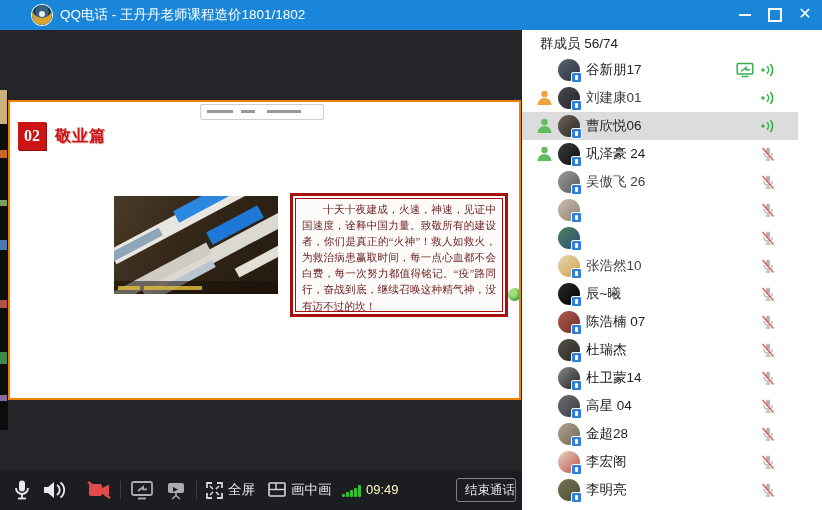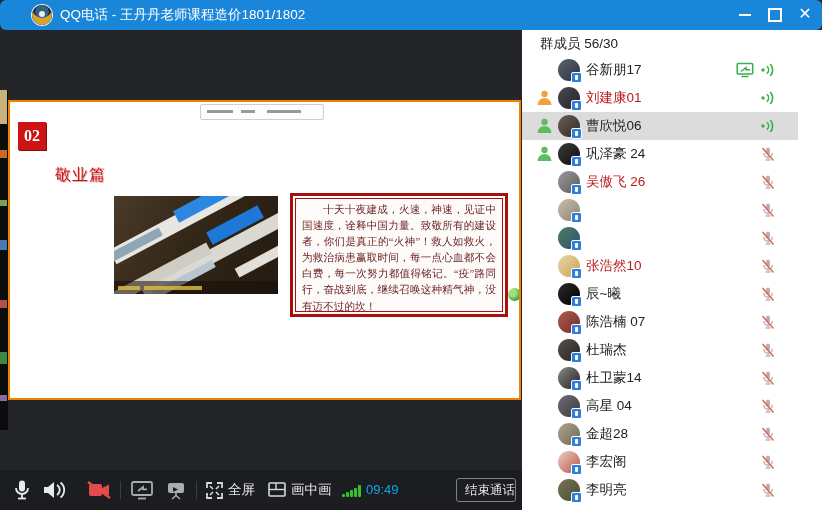--- a/index.html
+++ b/index.html
@@ -1,21 +1,21 @@
 <!DOCTYPE html>
 <html><head>
 <meta charset="utf-8">
 <style>
   html,body{margin:0;padding:0;}
   body{width:822px;height:510px;overflow:hidden;font-family:"Liberation Sans",sans-serif;
        -webkit-font-smoothing:antialiased;background:#000;}
   .window{position:relative;width:822px;height:510px;background:#242529;overflow:hidden;}
 
   
-  .titlebar{position:absolute;left:0;top:0;width:822px;height:30px;background:#1a86d9;border-radius:6px;}
+  .titlebar{position:absolute;left:0;top:0;width:822px;height:30px;background:#1a86d9;}
   .app-icon{position:absolute;left:32px;top:5px;width:20px;height:20px;border-radius:50%;
     background:radial-gradient(circle at 50% 35%, #35607e 0 40%, #0e2e4c 41% 100%);
     box-shadow:inset 0 -7px 0 #d9a22c, 0 0 0 1px #eef3f7;}
   .app-icon:after{content:"";position:absolute;left:7px;top:6px;width:6px;height:6px;border-radius:50%;
     background:#e9eef2;}
   .title-text{position:absolute;left:60px;top:0;height:30px;line-height:30px;color:#ffffff;font-size:13.5px;}
   .win-btn{position:absolute;top:0;width:30px;height:30px;color:#fff;text-align:center;line-height:28px;
     font-size:14px;cursor:pointer;}
   .btn-min{right:62px;}  .btn-max{right:32px;}  .btn-close{right:2px;font-size:16px;}
   .btn-min i{display:inline-block;width:12px;height:2px;background:#fff;vertical-align:middle;}
@@ -31,22 +31,22 @@
     box-sizing:border-box;background:#fff;}
   .slide{position:absolute;left:0;top:0;width:509px;height:280px;background:#ffffff;overflow:hidden;}
 
   .float-toolbar{position:absolute;left:190px;top:2px;width:122px;height:14px;background:#fdfdfd;
     border:1px solid #cfcfcf;border-radius:2px;}
   .float-toolbar i{position:absolute;top:5px;height:3px;background:#9a9a9a;}
 
   .badge02{position:absolute;left:8px;top:20px;width:28px;height:28px;background:#cc1414;color:#fff;
     font-family:"Liberation Serif",serif;font-size:16px;font-weight:bold;text-align:center;line-height:28px;
     box-shadow:1px 1px 0 #8e0d0d;}
-  .section-title{position:absolute;left:45px;top:24px;color:#cf1212;font-size:16px;font-weight:normal;
-    letter-spacing:1px;text-shadow:1px 1px 0 rgba(140,20,20,.35);margin-top:39px;}
+  .section-title{position:absolute;left:45px;top:24px;color:#cf1212;font-size:16px;font-weight:bold;
+    letter-spacing:1px;text-shadow:1px 1px 0 rgba(140,20,20,.35);}
   .banner{position:absolute;left:148px;top:46px;width:348px;height:27px;background:#c40000;border-radius:3px;
     color:#ffffff;font-size:14.5px;font-weight:bold;text-align:center;line-height:27px;letter-spacing:.5px;}
 
   
   .photo{position:absolute;left:104px;top:94px;width:164px;height:98px;overflow:hidden;
     background:linear-gradient(120deg,#4a3a29 0%,#332718 45%,#241a10 100%);}
   .ph{position:absolute;transform:rotate(-28deg);}
   .photo-cap{position:absolute;left:0;bottom:0;width:164px;height:13px;background:rgba(25,15,8,.55);}
   .photo-cap i{position:absolute;top:5px;height:4px;background:#d8b83a;opacity:.85;}
   .caption{position:absolute;left:104px;top:200px;width:168px;color:#d83030;font-size:12.5px;line-height:1.35;}
@@ -84,40 +84,40 @@
   .tray .clock:before,.tray .clock:after{content:"";position:absolute;right:0;height:3px;background:#b9babd;}
   .tray .clock:before{top:0;width:24px;} .tray .clock:after{bottom:0;width:26px;}
   .tb-notif{position:absolute;right:1px;top:2px;width:12px;height:12px;background:#2a2b2e;border:1px solid #6a6b6e;
     box-sizing:border-box;}
 
   
   .toolbar{position:absolute;left:0;top:470px;width:522px;height:40px;background:#1c1d20;}
   .tool{position:absolute;top:0;height:40px;display:flex;align-items:center;cursor:pointer;}
   .tool-label{color:#e4e5e7;font-size:13.5px;margin-left:5px;}
   .divider{position:absolute;top:11px;width:1px;height:18px;background:#3c3d41;}
-  .time{position:absolute;left:366px;top:0;height:40px;line-height:40px;color:#0ea5e9;font-size:13px;text-align:center;}
+  .time{position:absolute;left:366px;top:0;height:40px;line-height:40px;color:#fef9c3;font-size:13px;text-align:center;}
   .btn-exit{position:absolute;left:402px;top:8px;width:44px;height:32px;background:#e25a4d;border-radius:3px;
     color:#fff;font-size:13px;text-align:center;line-height:24px;cursor:pointer;margin-top:40px;}
   .btn-end{position:absolute;left:456px;top:8px;width:60px;height:24px;border:1px solid #808186;border-radius:3px;
     box-sizing:border-box;color:#e8e9eb;font-size:12.5px;text-align:right;line-height:22px;cursor:pointer;}
   .sigbars{position:absolute;left:342px;top:14px;width:20px;height:13px;}
   .sigbars i{position:absolute;bottom:0;width:2.5px;background:#35c22f;border-radius:1px;}
 
   
   .sidebar{position:absolute;left:522px;top:30px;width:300px;height:480px;background:#ffffff;overflow:hidden;}
   .members-header{position:absolute;left:18px;top:5px;color:#222;font-size:13.5px;}
   .member-row{position:absolute;left:0;width:276px;height:28px;}
   .member-row.highlight{background:#dcdcdc;}
   .presence{position:absolute;left:14px;top:5px;width:17px;height:17px;}
   .avatar{position:absolute;left:36px;top:3px;width:22px;height:22px;border-radius:50%;}
   .dev-badge{position:absolute;right:-2px;bottom:-2px;width:9px;height:9px;background:#2f7fe0;border-radius:2px;
     border:1px solid #fff;}
   .dev-badge:after{content:"";position:absolute;left:2.5px;top:1.5px;width:3px;height:5px;background:#fff;border-radius:1px;}
   .mname{position:absolute;left:64px;top:0;height:28px;line-height:28px;font-size:13.5px;color:#222;white-space:nowrap;}
-  .mname.red{color:#b91c1c;text-align:right;}
+  .mname.red{color:#404040;text-align:right;}
   .mstatus{position:absolute;right:22px;top:6px;height:16px;display:flex;gap:6px;}
 </style>
 </head>
 <body>
 
 <div class="window">
 
   <div class="titlebar">
     <div class="app-icon"></div>
     <div class="title-text">QQ电话 - 王丹丹老师课程造价1801/1802</div>
@@ -238,21 +238,21 @@
         <i style="left:8px;height:7px;"></i>
       <i style="left:12px;height:9px;"></i>
         <i style="left:16px;height:12px;"></i>
     </div>
     <div class="time">09:49</div>
     <div class="btn-exit">退出</div>
     <div class="btn-end">结束通话</div>
   </div>
 
   <div class="sidebar">
-    <div class="members-header">群成员 56/30</div>
+    <div class="members-header">群成员 56/74</div>
     <div id="member-list">
         <div class="member-row" style="top: 26px;">
           <span class="presence"></span>
           <span class="avatar" style="background: linear-gradient(135deg, rgb(90, 100, 112), rgb(44, 50, 60));">
             <i class="dev-badge"></i>
           </span>
           <span class="mname">谷新朋17</span>
           <span class="mstatus">
             <svg width="18" height="16" viewBox="0 0 18 16">
   <rect x="1.2" y="1.5" width="15.5" height="10.5" rx="1" stroke="#35b04a" stroke-width="1.5" fill="none"></rect>

